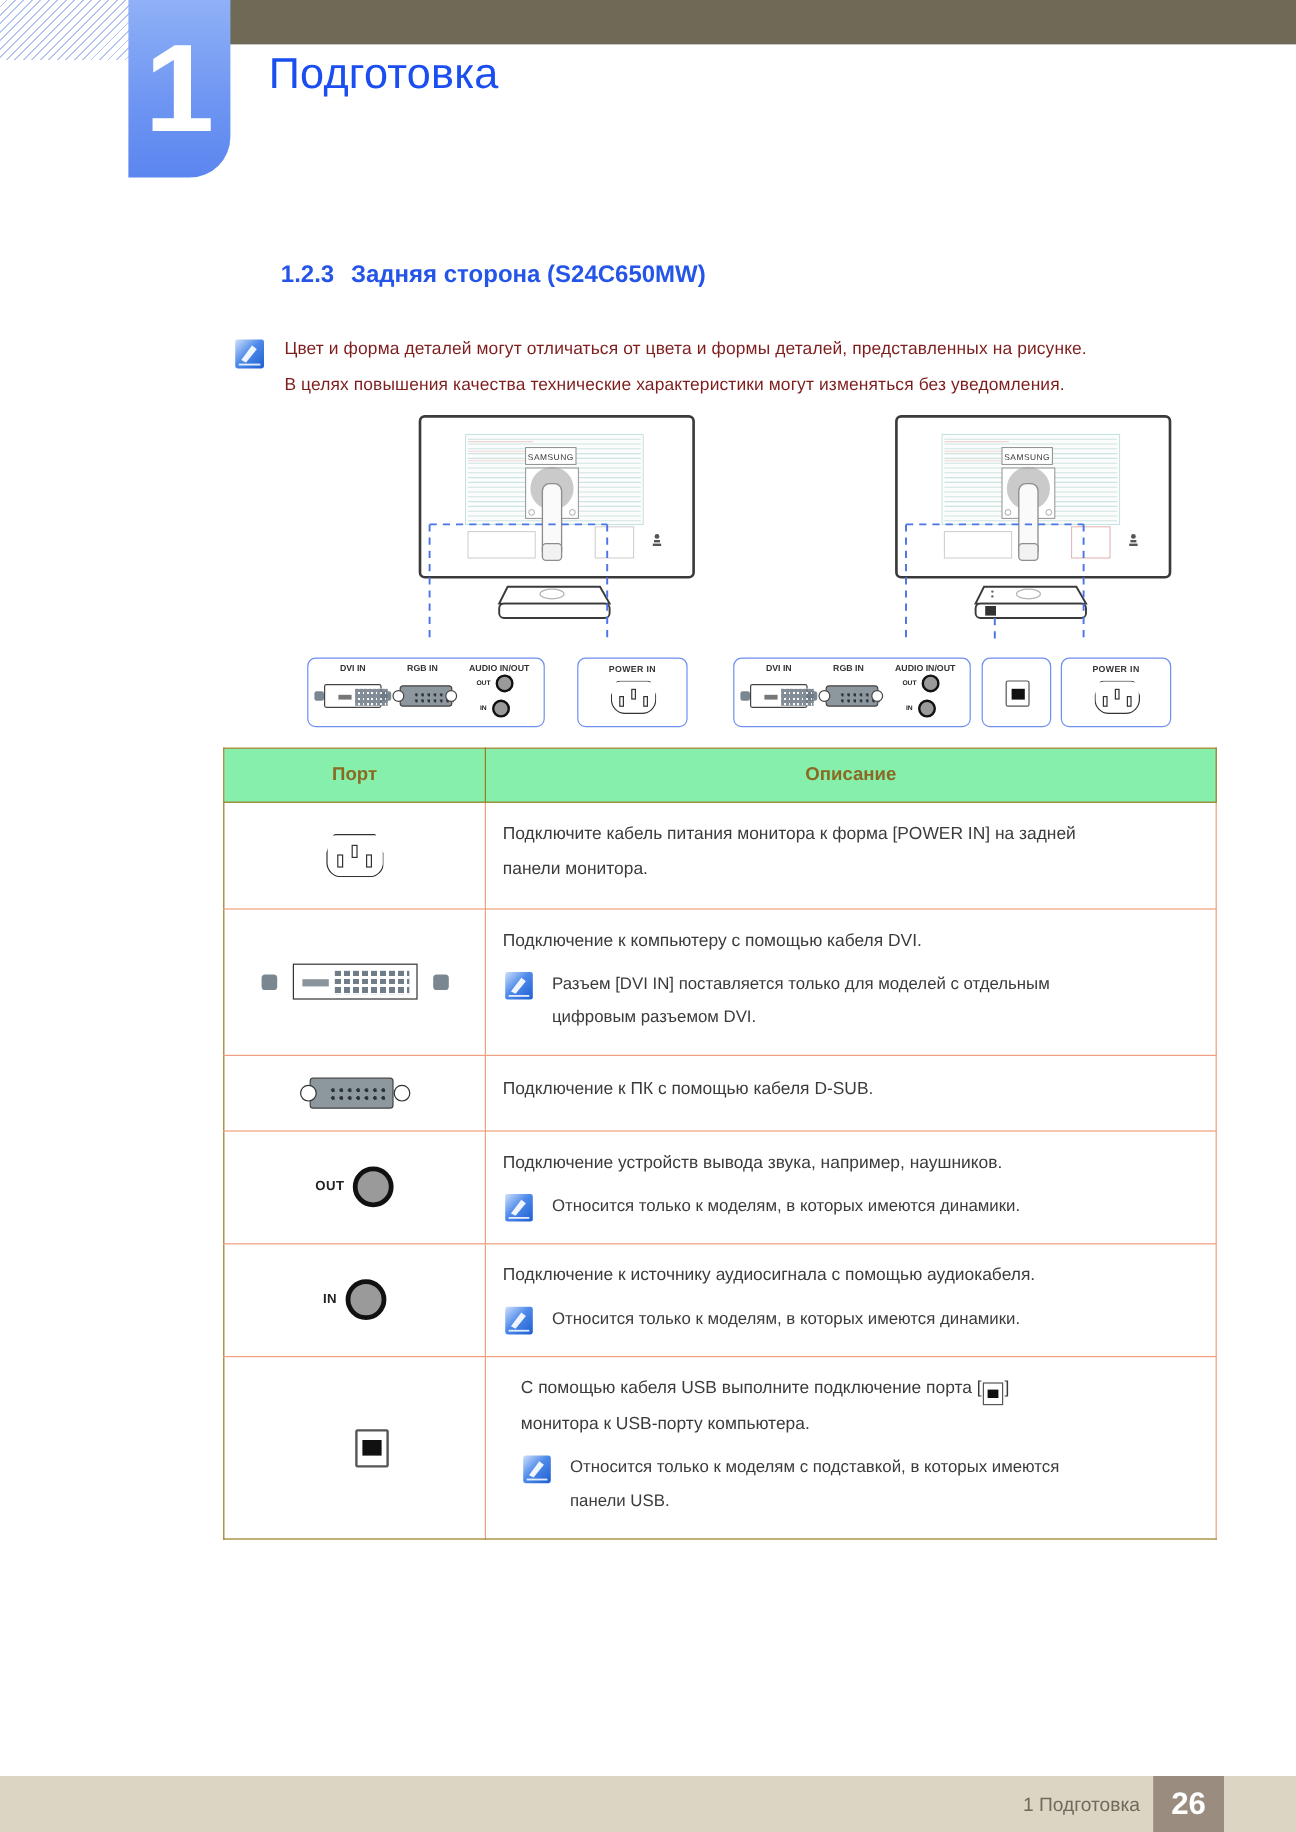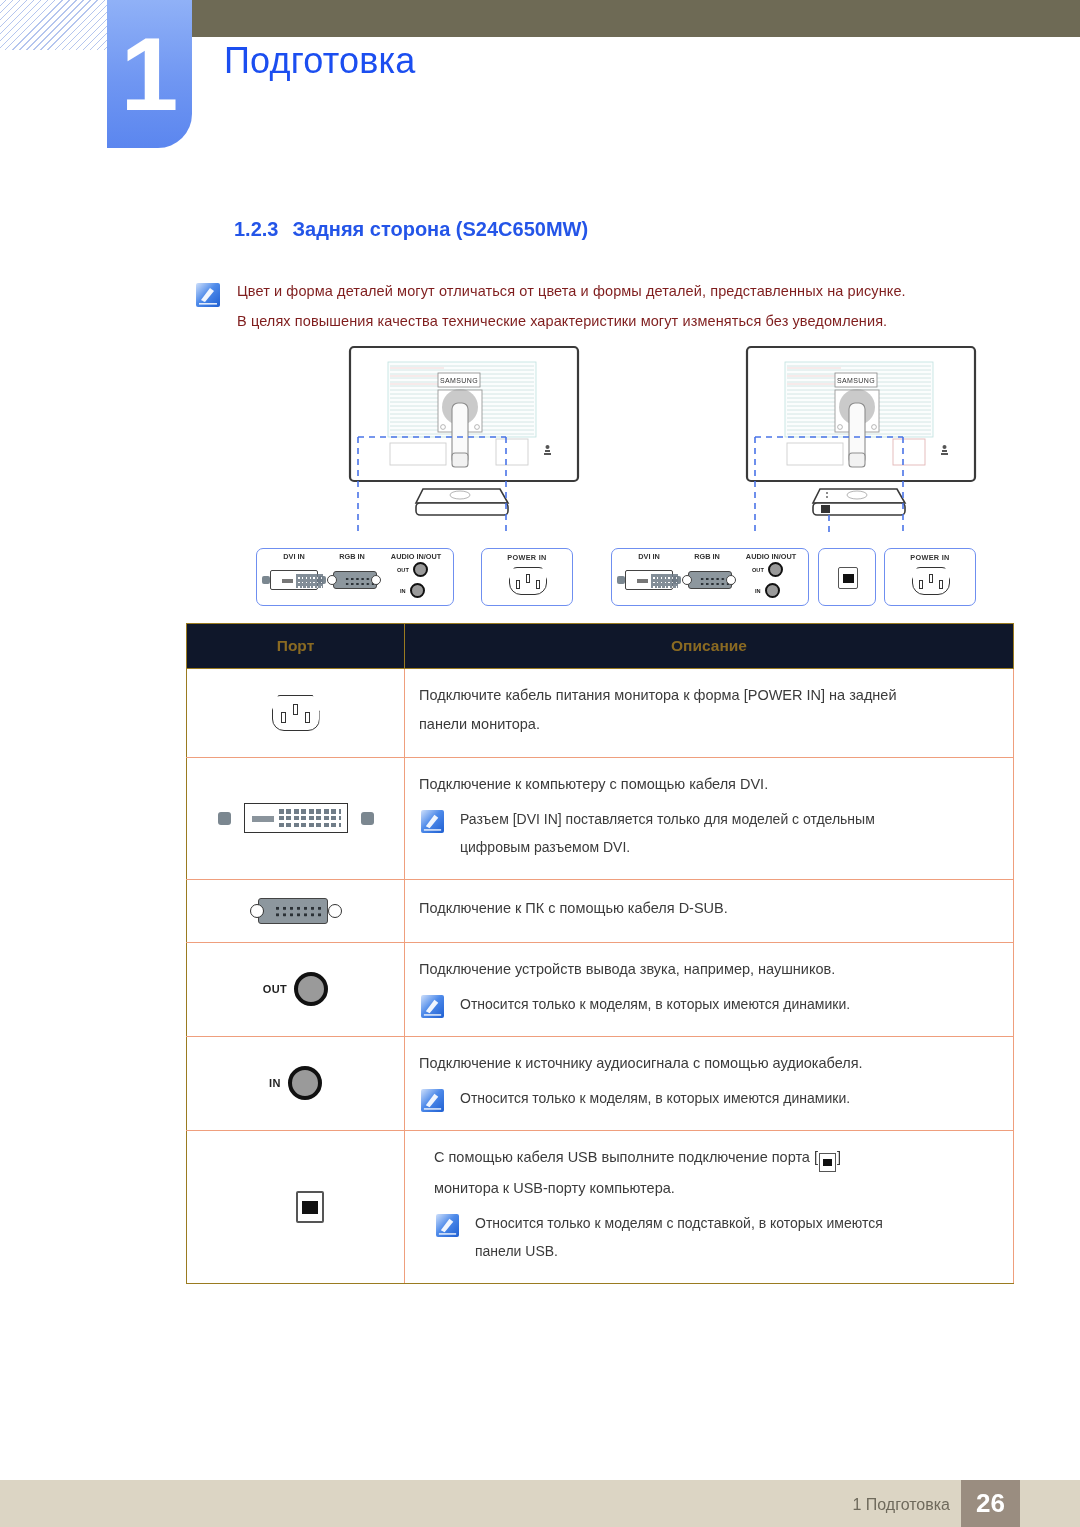--- a/index.html
+++ b/index.html
@@ -111,21 +111,21 @@
     clip-path: polygon(14% 0, 86% 0, 100% 45%, 100% 100%, 0 100%, 0 45%); }
   .pwr-pin { position:absolute; width:4px; height:9px; border:1.1px solid #333; background:#fff; }
 
   
   .tbl {
     position:absolute; left:186px; top:623px; width:828px;
     border-collapse:collapse; table-layout:fixed;
   }
   .tbl col.c1 { width:218px; }
   .tbl th {
-    background:#0f172a; color:#8a6a22; font-size:15.5px; font-weight:bold;
+    background:#86efac; color:#8a6a22; font-size:15.5px; font-weight:bold;
     padding:13px 0; border:1px solid #9a7b20; 
   }
   .tbl th.c-desc { border-left-color:#e8b79f; }
   .tbl td {
     border:1px solid #ef9f7d; padding:0; vertical-align:middle; background:#fff;
   }
   .tbl td.portcell { text-align:center; }
   .tbl td.desc { padding:14px 0 16px 14px; }
   .tbl tr:last-child td { border-bottom:1px solid #9a7b20;padding-left:29px; }
   .tbl td.first-l, .tbl th.c-port { border-left:1px solid #9a7b20; }

